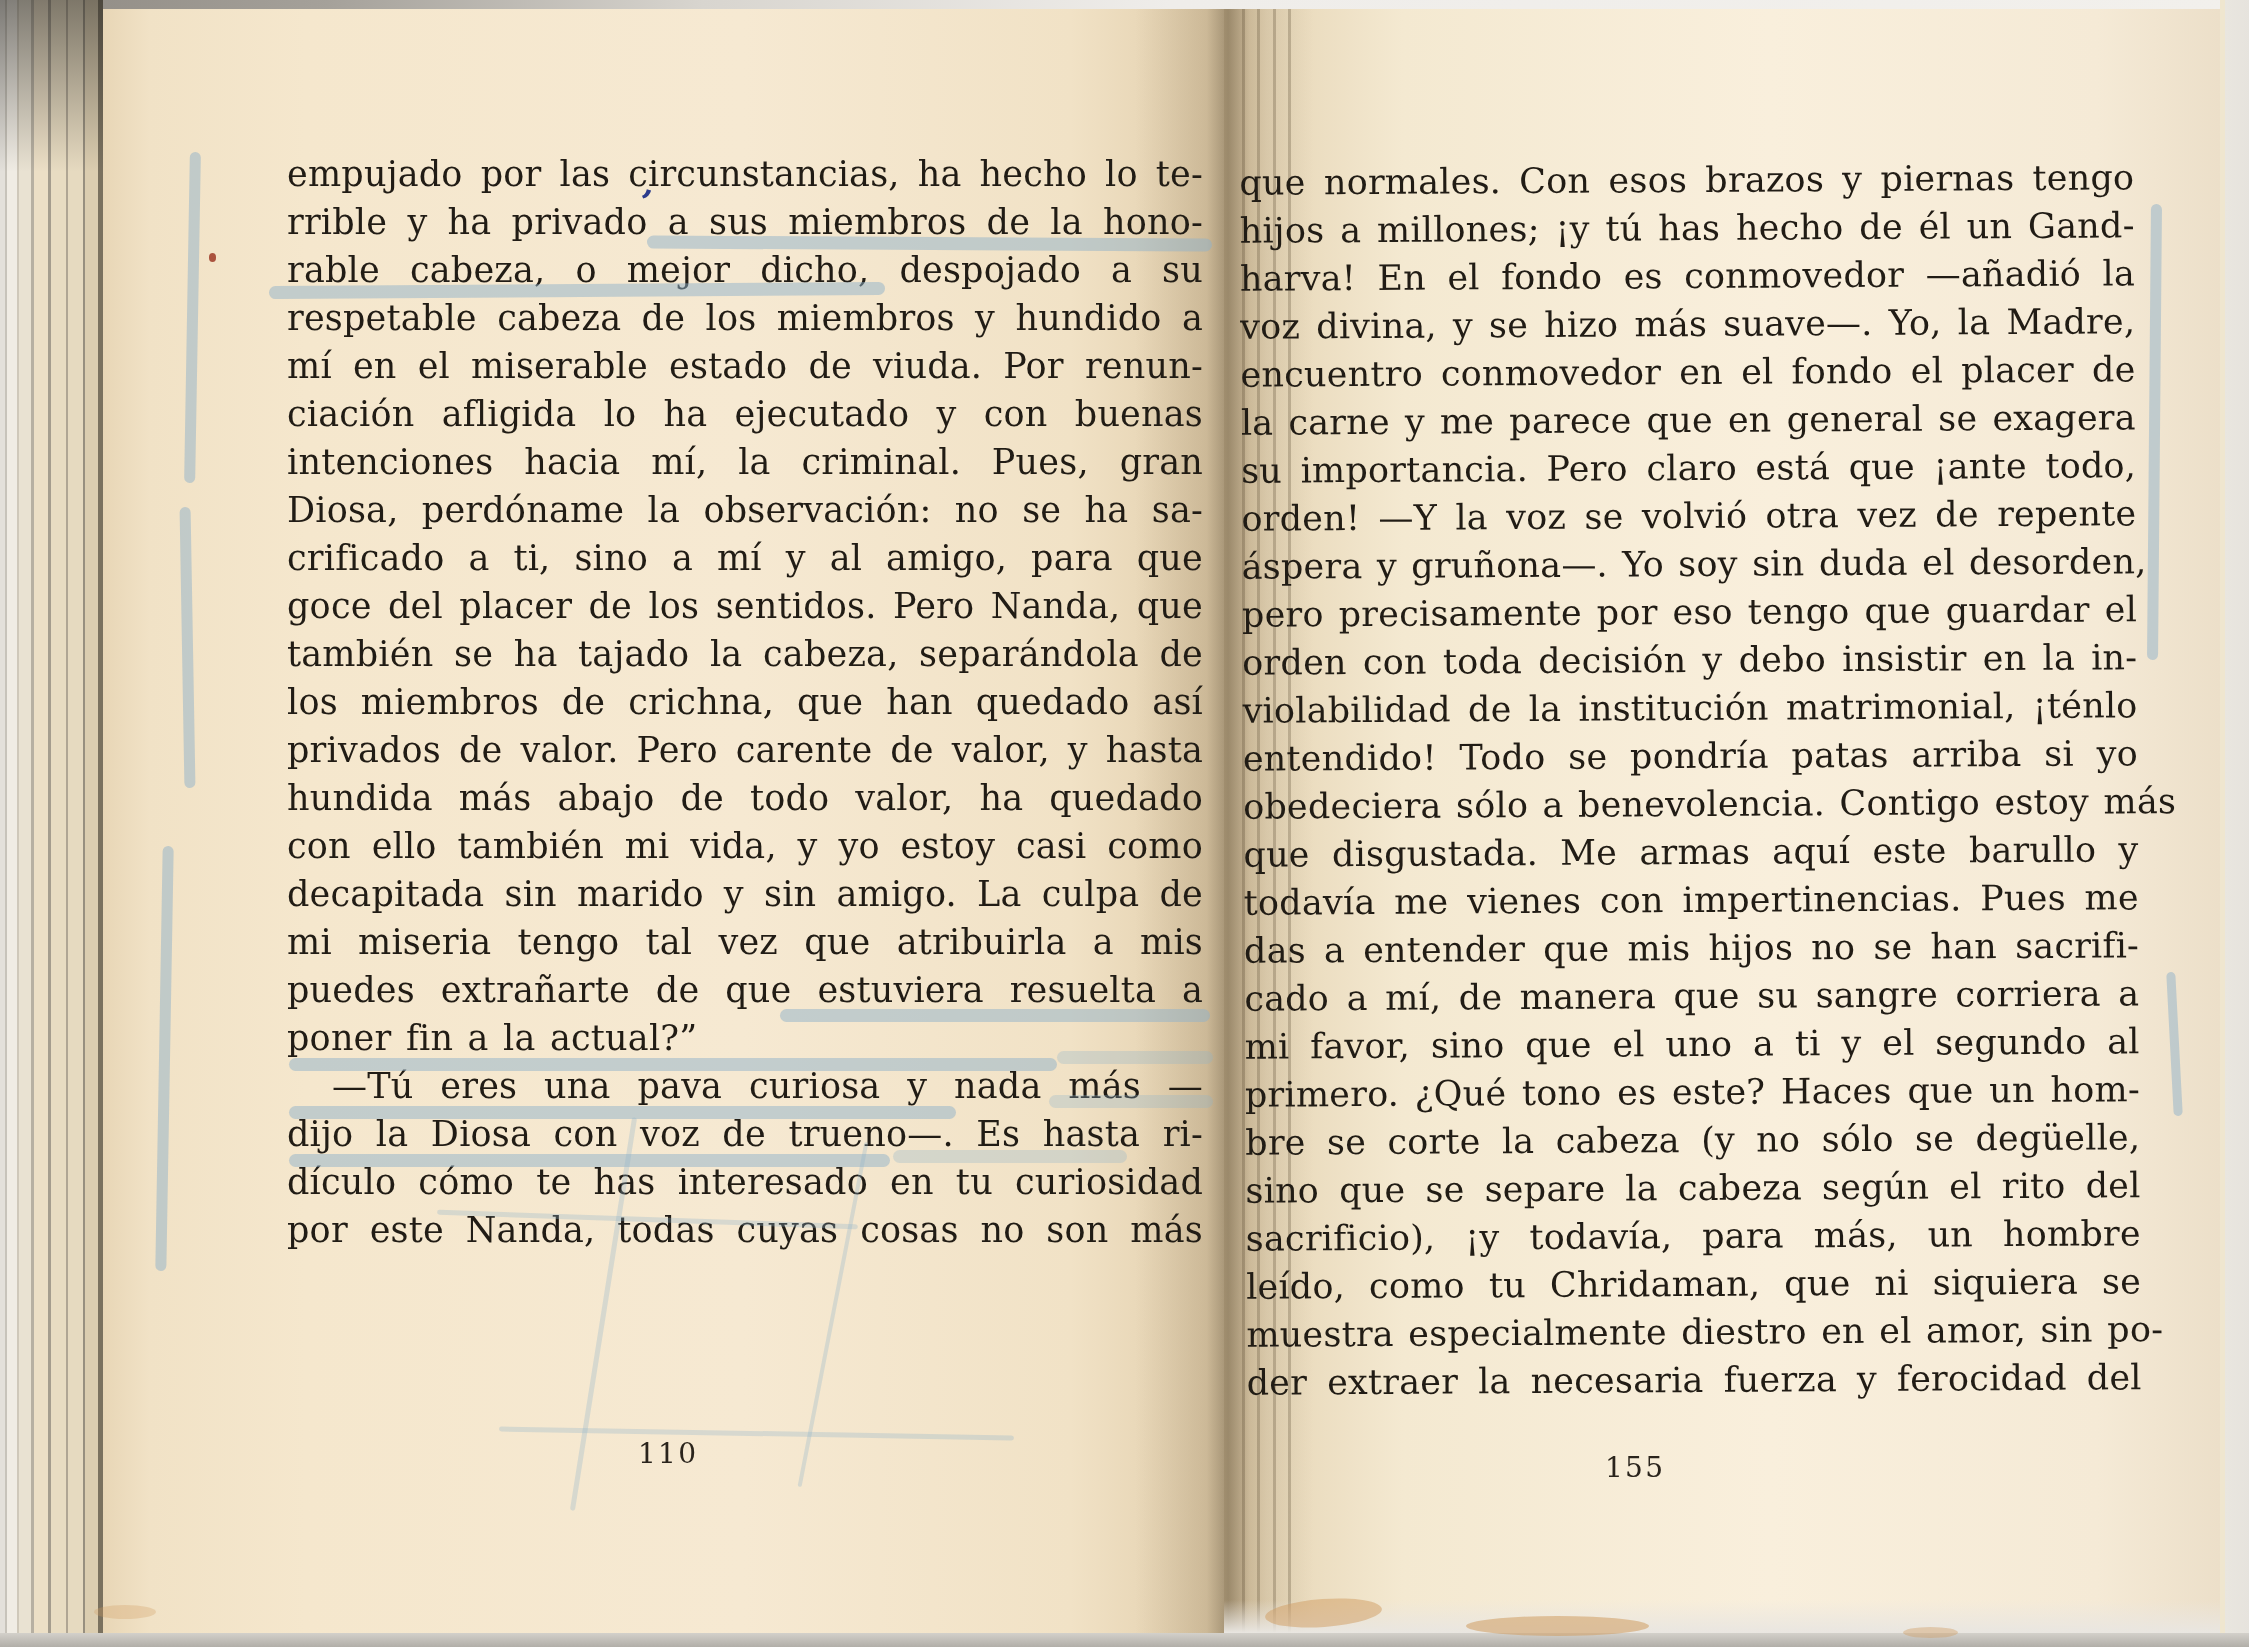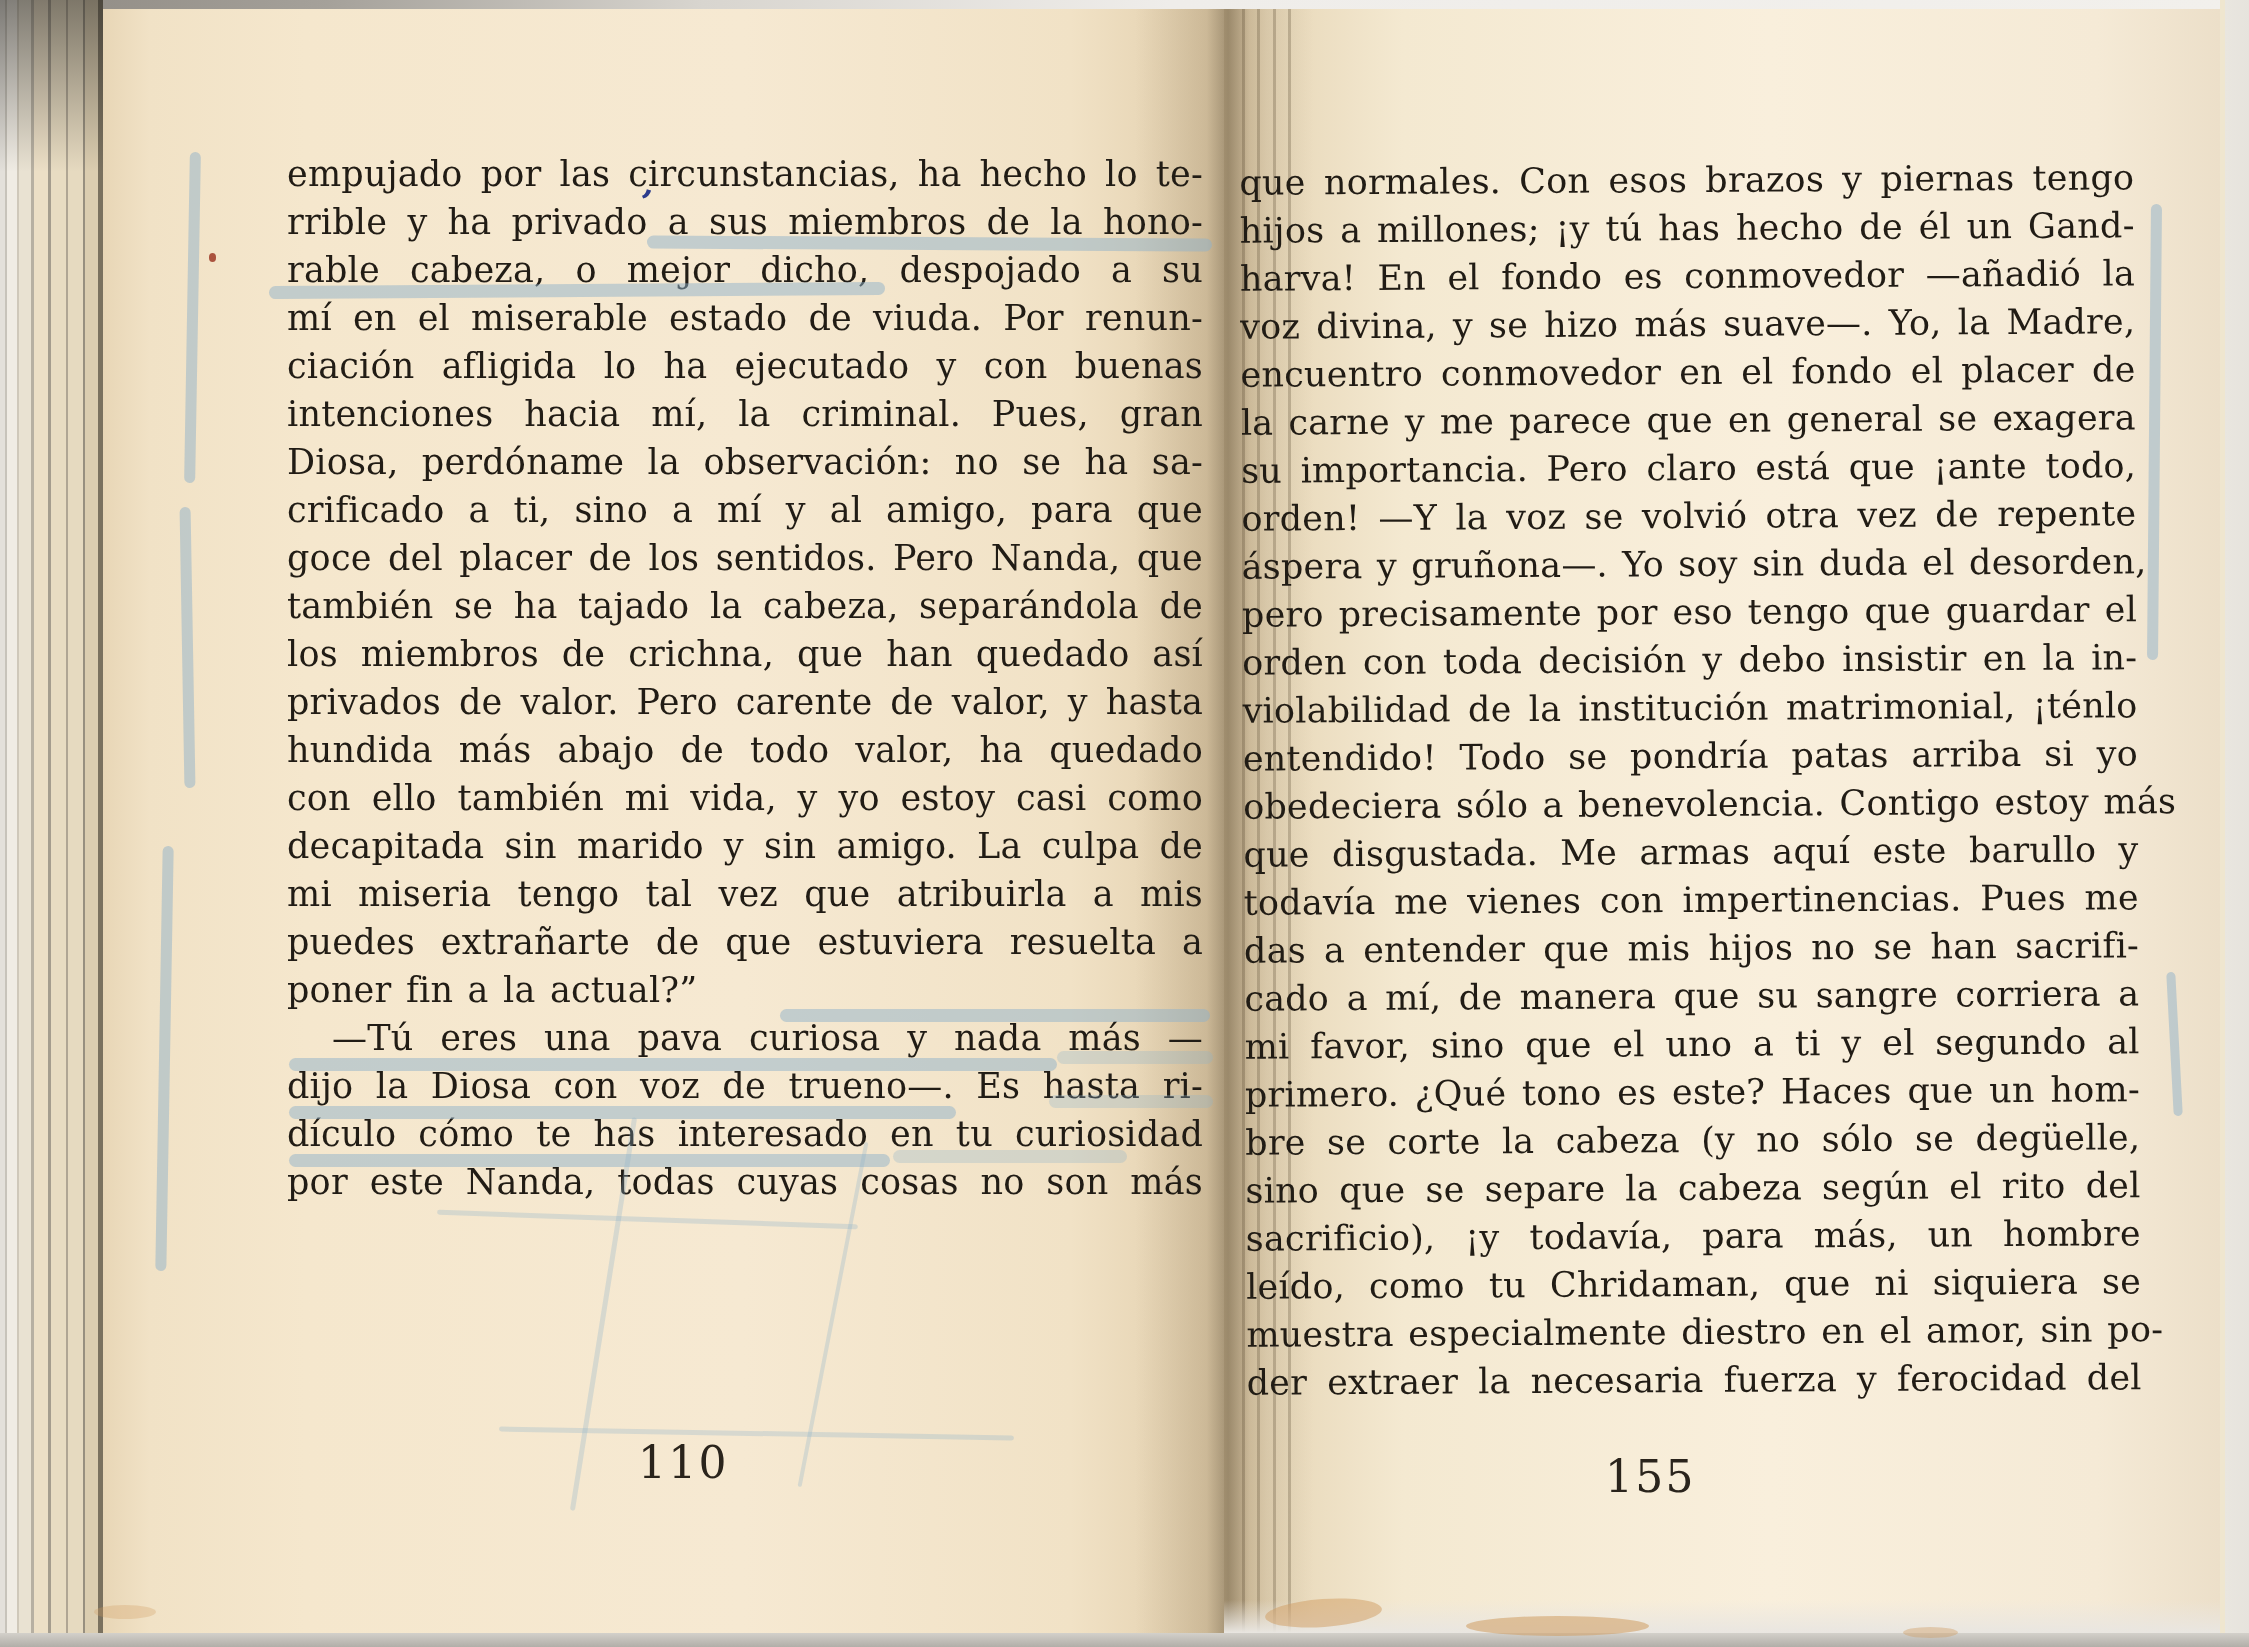--- a/index.html
+++ b/index.html
@@ -43,21 +43,21 @@
   
   .col{position:absolute;color:#211c15;}
   .col .line{
     height:48px;line-height:48px;font-size:35px;letter-spacing:0.2px;word-spacing:3.1px;
     text-align:justify;text-align-last:justify;white-space:nowrap;
   }
   .col .line.para-end{text-align-last:left;}
   .col .line.para-start{text-indent:45px;}
   .col.left-col{left:287px;top:150px;width:916px;}
   .col.right-col{left:1243px;top:156px;width:895px;transform:rotate(-0.35deg);}
-  .pagenum{position:absolute;font-size:44px;color:#2a241c;letter-spacing:2.3px;}
+  .pagenum{position:absolute;font-size:28px;color:#2a241c;letter-spacing:2.3px;}
   #pn-left{left:638px;top:1437px;}
   #pn-right{left:1605px;top:1451px;}
 
   
   .bp{position:absolute;background:#8fb2ca;opacity:.5;border-radius:7px;}
   .bp.v{width:11px;}
   .bp.u{height:12.5px;}
   .bp.faint{opacity:.3;}
   .ink-mark{position:absolute;left:639px;top:182px;color:#2c3c8c;font-size:34px;
     transform:rotate(14deg);font-weight:bold;}
@@ -81,20 +81,21 @@
   <div class="page-stack"></div>
   <div class="page-stack-shade"></div>
   <div class="right-edge"></div>
   <div class="bottom-right-lift"></div>
   <div class="bottom-edge"></div>
 
   <div class="col left-col">
       <div class="line">empujado por las circunstancias, ha hecho lo te-</div>
       <div class="line">rrible y ha privado a sus miembros de la hono-</div>
       <div class="line">rable cabeza, o mejor dicho, despojado a su</div>
+      <div class="line">respetable cabeza de los miembros y hundido a</div>
       <div class="line">mí en el miserable estado de viuda. Por renun-</div>
       <div class="line">ciación afligida lo ha ejecutado y con buenas</div>
       <div class="line">intenciones hacia mí, la criminal. Pues, gran</div>
       <div class="line">Diosa, perdóname la observación: no se ha sa-</div>
       <div class="line">crificado a ti, sino a mí y al amigo, para que</div>
       <div class="line">goce del placer de los sentidos. Pero Nanda, que</div>
       <div class="line">también se ha tajado la cabeza, separándola de</div>
       <div class="line">los miembros de crichna, que han quedado así</div>
       <div class="line">privados de valor. Pero carente de valor, y hasta</div>
       <div class="line">hundida más abajo de todo valor, ha quedado</div>

